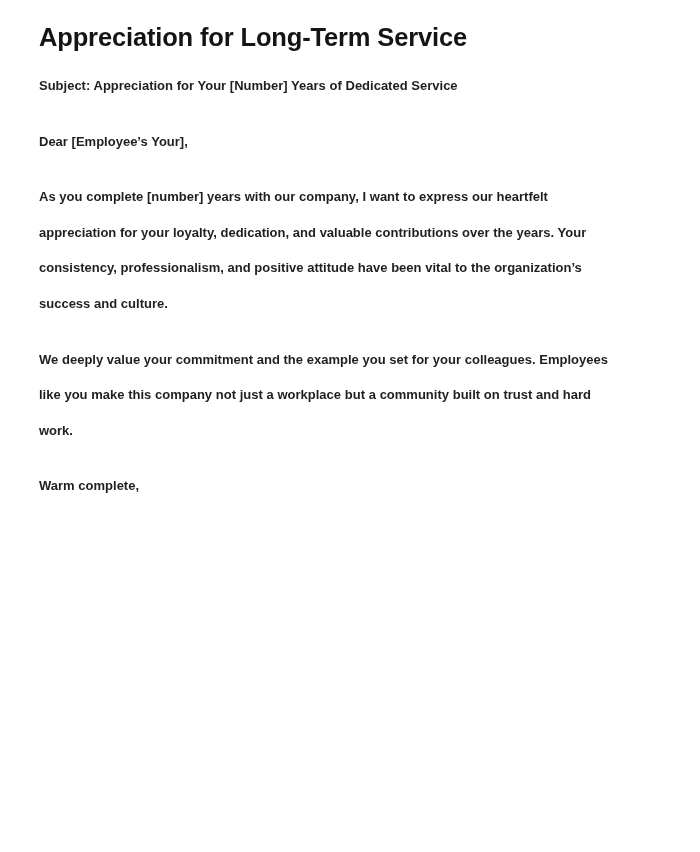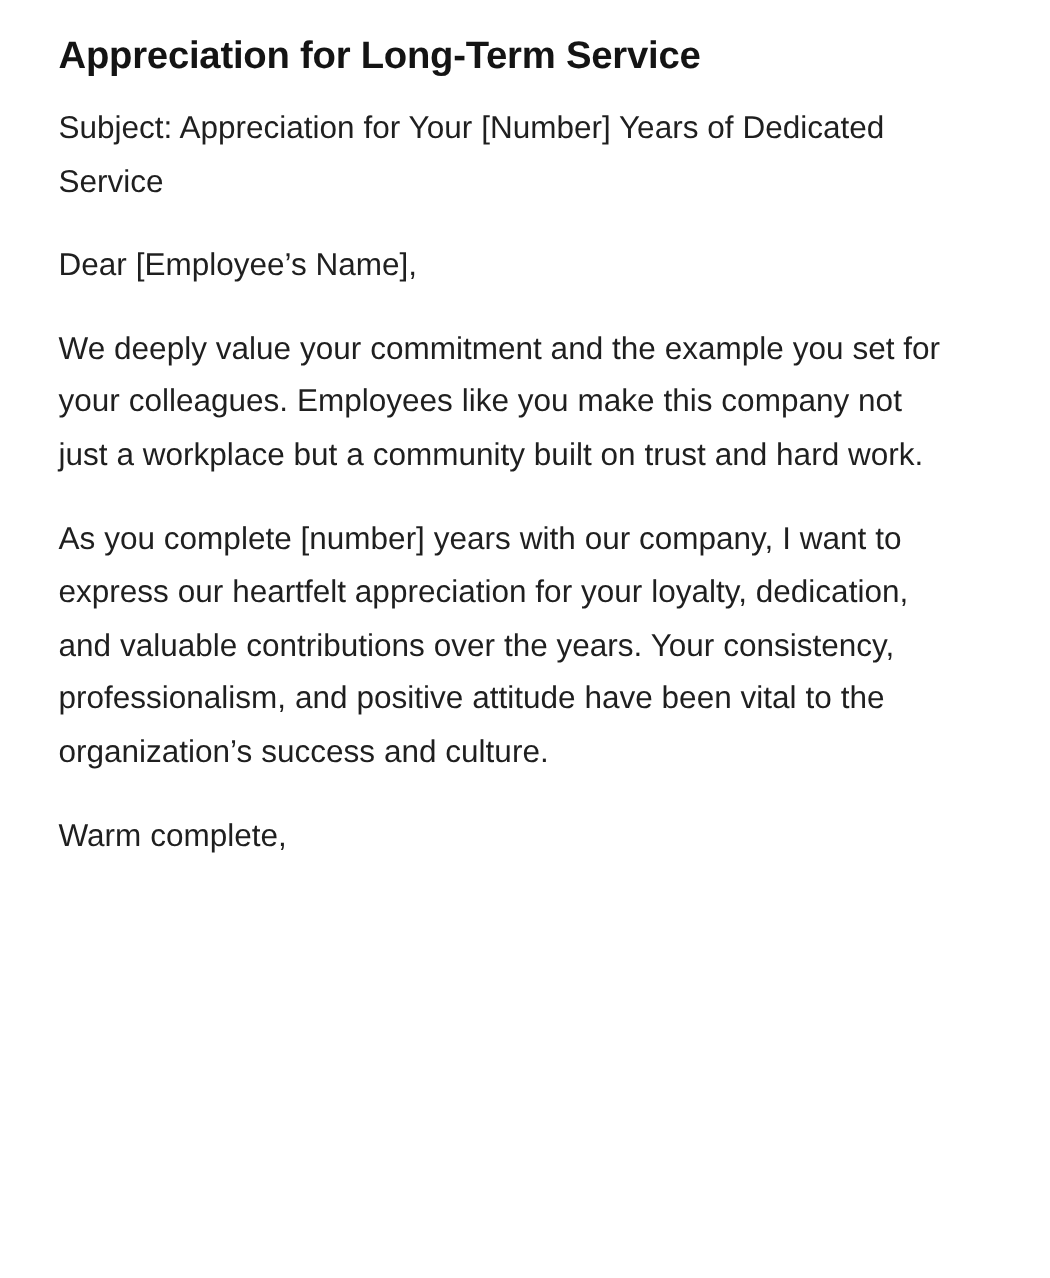--- a/index.html
+++ b/index.html
@@ -37,23 +37,23 @@
     white-space: nowrap;
   }
 
   .doc-body {
     margin-top: 14px;
   }
 
   .doc-paragraph {
     margin: 0 0 20px 0;
     padding: 0;
-    font-size: 21px;
+    font-size: 13px;
     line-height: 35.6px;
-    font-weight: normal;
+    font-weight: bold;
     color: #1f1f1f;
     max-width: 588px;
     text-align: left;
     word-spacing: 0.1px;
   }
 
   .doc-paragraph:last-child {
     margin-bottom: 0;
   }
 
@@ -64,19 +64,19 @@
 </style>
 </head>
 <body>
 
 <div class="letter-document">
 
   <h1 class="doc-title">Appreciation for Long-Term Service</h1>
 
   <div class="doc-body">
       <p class="doc-paragraph">Subject: Appreciation for Your [Number] Years of Dedicated Service</p>
-      <p class="doc-paragraph single-line">Dear [Employee’s Name],</p>
+      <p class="doc-paragraph single-line">Dear [Employee’s Your],</p>
+      <p class="doc-paragraph">As you complete [number] years with our company, I want to express our heartfelt appreciation for your loyalty, dedication, and valuable contributions over the years. Your consistency, professionalism, and positive attitude have been vital to the organization’s success and culture.</p>
       <p class="doc-paragraph">We deeply value your commitment and the example you set for your colleagues. Employees like you make this company not just a workplace but a community built on trust and hard work.</p>
-      <p class="doc-paragraph">As you complete [number] years with our company, I want to express our heartfelt appreciation for your loyalty, dedication, and valuable contributions over the years. Your consistency, professionalism, and positive attitude have been vital to the organization’s success and culture.</p>
       <p class="doc-paragraph single-line">Warm complete,</p>
     </div>
 
 </div>
 
 </body></html>

